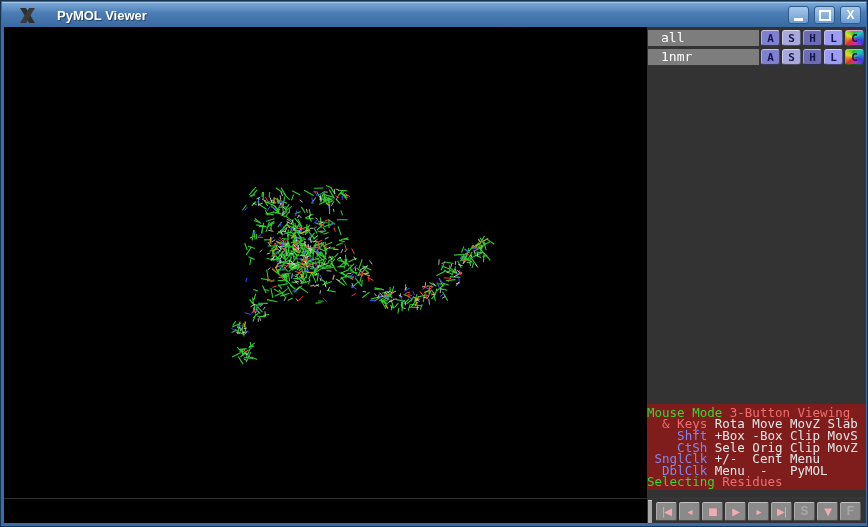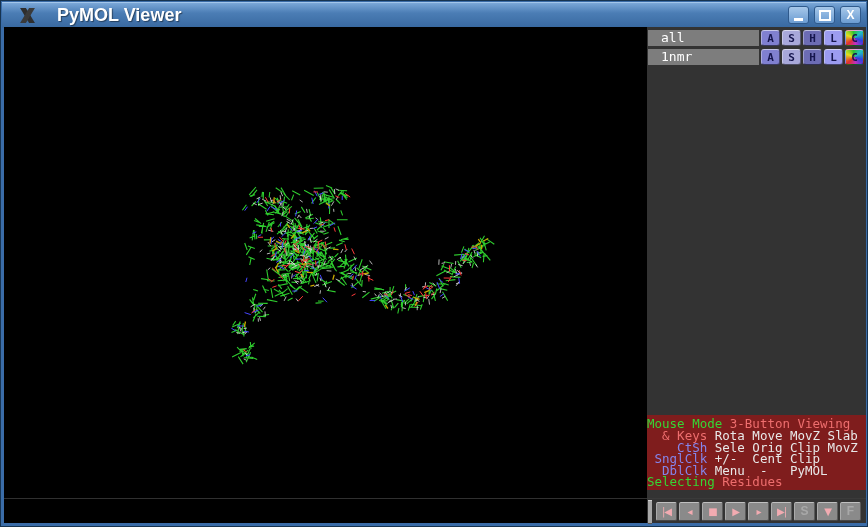--- a/index.html
+++ b/index.html
@@ -10,21 +10,21 @@
   }
   
   .titlebar{
     position:absolute; left:1px; top:1px; width:864px; height:25px;
     background:linear-gradient(180deg,#7aa7d8 0%,#4b7db5 40%,#38689f 100%);
     border-top:1px solid #a3c6ea;
   }
   .x11-icon{position:absolute; left:17px; top:4px; width:17px; height:17px;}
   .win-title{
     position:absolute; left:55px; top:0; height:25px; line-height:25px;
-    color:#ffffff; font-size:18px; font-weight:bold;
+    color:#ffffff; font-size:13px; font-weight:bold;
     text-shadow:1px 1px 1px rgba(0,0,0,.45);
   }
   .winbtns{position:absolute; right:5px; top:3px; display:flex; gap:5px;}
   .wbtn{
     width:21px; height:18px; border-radius:3px;
     background:linear-gradient(180deg,#a7c8ea,#6b9cd2);
     border:1px solid #2f5a8c; box-sizing:border-box;
     display:flex; align-items:center; justify-content:center;
   }
   .wbtn .bar{width:9px; height:3px; background:#fff; margin-top:9px;}
@@ -140,22 +140,23 @@
       <div class="obj-btn btn-a">A</div>
       <div class="obj-btn btn-s">S</div>
       <div class="obj-btn btn-h">H</div>
       <div class="obj-btn btn-l">L</div>
       <div class="obj-btn btn-c">C</div>
     </div>
 
     <div class="mouse-panel">
       <div class="mrow"><span class="mc-green">Mouse Mode </span><span class="mc-red">3-Button Viewing</span></div>
       <div class="mrow"><span class="mc-red">  &amp; Keys </span><span class="mc-white">Rota Move MovZ Slab</span></div>
+      <div class="mrow"><span class="mc-blue">    Shft </span><span class="mc-white">+Box -Box Clip MovS</span></div>
       <div class="mrow"><span class="mc-blue">    CtSh </span><span class="mc-white">Sele Orig Clip MovZ</span></div>
-      <div class="mrow"><span class="mc-blue"> SnglClk </span><span class="mc-white">+/-  Cent Clip</span></div>
+      <div class="mrow"><span class="mc-blue"> SnglClk </span><span class="mc-white">+/-  Cent Menu</span></div>
       <div class="mrow"><span class="mc-blue">  DblClk </span><span class="mc-white">Menu  -   PyMOL</span></div>
       <div class="mrow"><span class="mc-green">Selecting </span><span class="mc-red">Residues</span></div>
     </div>
   </div>
 
   <div class="cmdbar">
     
   </div>
 
   <div class="ctrlbar">

